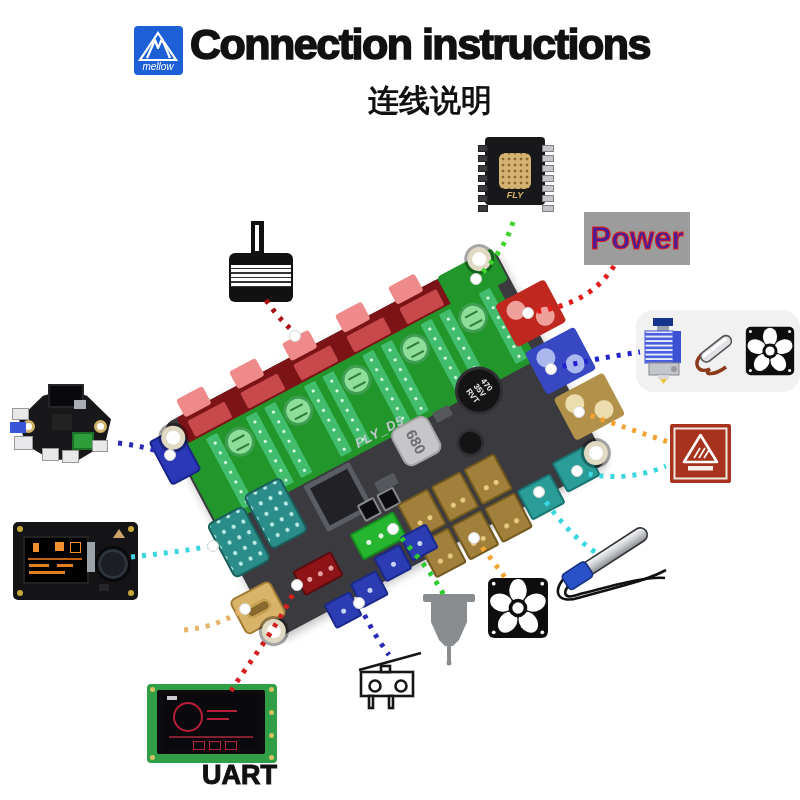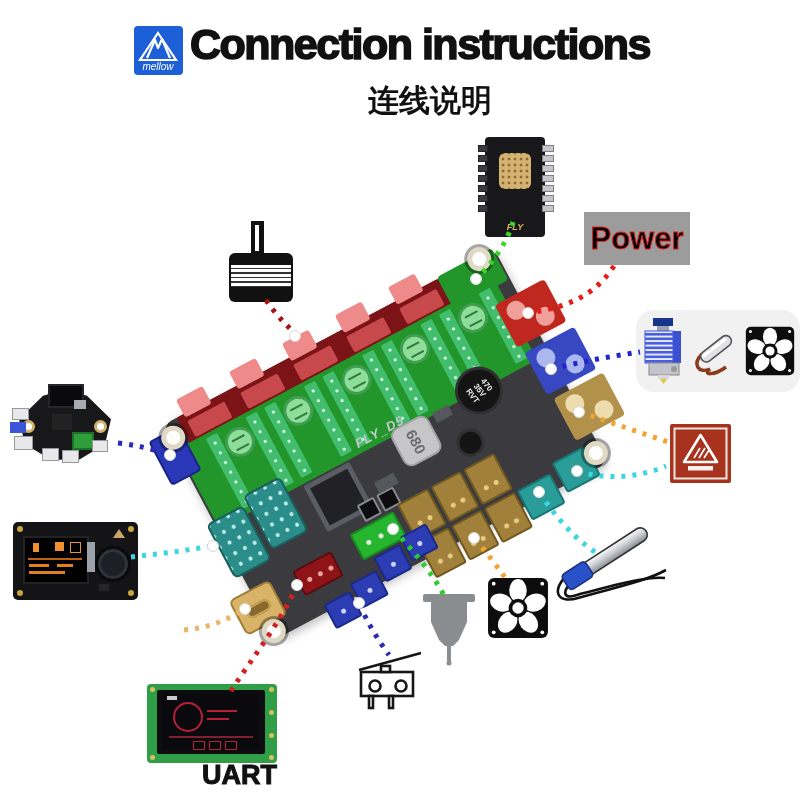--- a/index.html
+++ b/index.html
@@ -79,28 +79,28 @@
                             radial-gradient(circle at 85% 55%,#dff5df 2px,transparent 3px);}
   .bluebox{width:30px;height:28px;background:#2c3cb2;border:2px solid #1b2a8a;border-radius:3px;
            box-sizing:border-box;
            background-image:radial-gradient(circle at 50% 55%,#c8d2f2 2px,transparent 3px);}
   .canport{left:-20px;top:8px;width:34px;height:50px;background:#2a38b8;border:2px solid #1a2488;
            border-radius:4px;box-sizing:border-box;}
 
   
   .power{left:584px;top:212px;width:106px;height:53px;background:#9c9c9c;
          display:flex;align-items:center;justify-content:center;}
-  .power span{color:#000000;font-size:31px;font-weight:bold;-webkit-text-stroke:1px #e0201c;}
+  .power span{color:#4c1d95;font-size:31px;font-weight:bold;-webkit-text-stroke:1px #e0201c;}
   .groupbox{left:636px;top:310px;width:164px;height:82px;background:#f1f1f2;border-radius:18px;
             display:flex;align-items:center;justify-content:center;gap:7px;}
   .blabel{font-weight:bold;color:#111;-webkit-text-stroke:1px #111;white-space:nowrap;}
   .typec-label{left:92px;top:611px;font-size:29px;}
   .uart-label{left:147px;top:760px;width:130px;text-align:right;font-size:27px;}
 
-  .driver{left:485px;top:137px;width:60px;height:100px;background:#18181b;border-radius:4px;}
+  .driver{left:485px;top:137px;width:60px;height:68px;background:#18181b;border-radius:4px;}
   .driver .pad{position:absolute;left:14px;top:16px;width:32px;height:36px;background:#d4b272;
         border-radius:6px;background-image:radial-gradient(#8a6a30 1.2px,transparent 1.7px);
         background-size:6px 6px;background-position:7px 9px;}
   .driver .fly{position:absolute;left:0;right:0;bottom:5px;text-align:center;color:#d8b464;
         font-size:9px;font-weight:bold;font-style:italic;}
   .pinR{position:absolute;right:-9px;width:10px;height:5px;background:#c6c6ca;border:1px solid #808084;}
   .pinL{position:absolute;left:-7px;width:8px;height:5px;background:#3a3a3e;border:1px solid #222;}
 
   .motor-shaft{left:251px;top:221px;width:13px;height:37px;background:#111;}
   .motor-shaft::after{content:"";position:absolute;left:4px;top:4px;width:4px;height:26px;background:#fff;}

